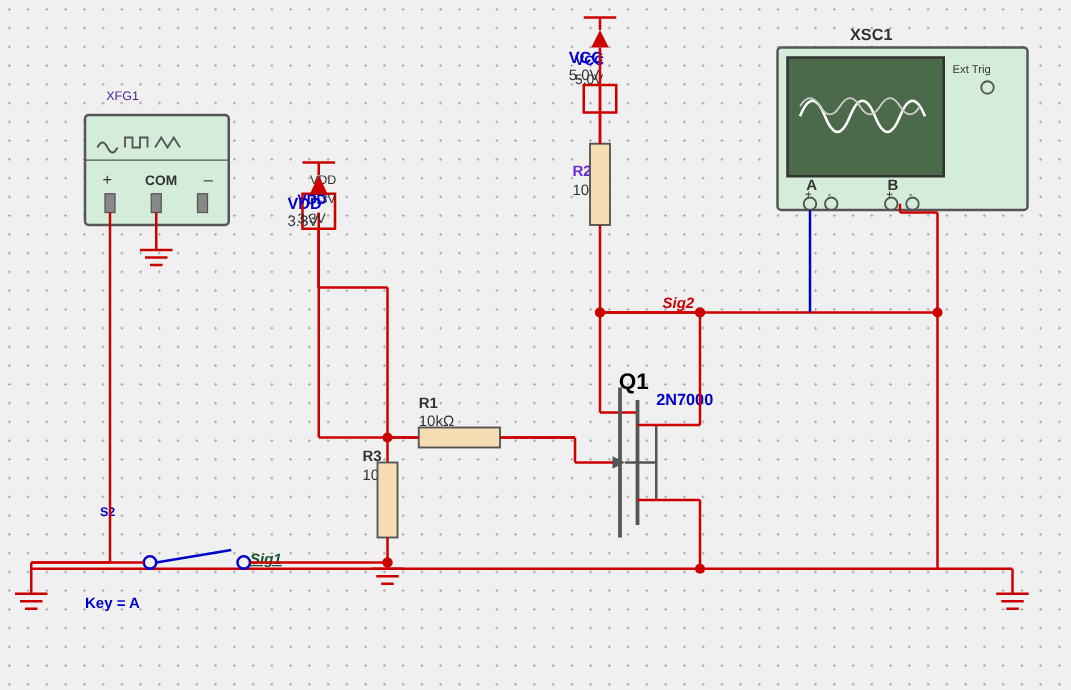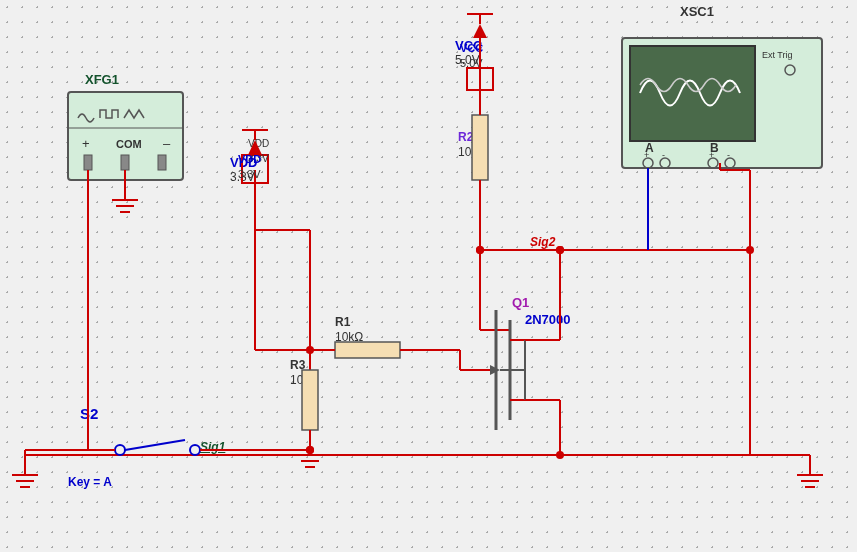--- a/index.html
+++ b/index.html
@@ -10,23 +10,23 @@
       background-image: radial-gradient(circle, #aaa 1px, transparent 1px);
       background-size: 15px 15px;
       position: relative;
       overflow: hidden;
       font-family: Arial, sans-serif;
     }
     .xfg1-label {
       position: absolute;
       left: 85px;
       top: 72px;
-      color: #14532d;
-      font-size: 13px;
-      font-weight: bold;
+      color: #4c1d95;
+      font-size: 10px;
+      font-weight: normal;
     }
 
     
     .vdd-label {
       position: absolute;
       left: 230px;
       top: 155px;
       color: #0000cc;
       font-size: 13px;
       font-weight: bold;
@@ -51,21 +51,21 @@
     .vcc-voltage {
       position: absolute;
       left: 455px;
       top: 53px;
       color: #333;
       font-size: 12px;
     }
     .xsc1-label {
       position: absolute;
       left: 680px;
-      top: 4px;
+      top: 20px;
       color: #333;
       font-size: 13px;
       font-weight: bold;
     }
 
     
     .r1-label {
       position: absolute;
       left: 335px;
       top: 315px;
@@ -112,42 +112,42 @@
       position: absolute;
       left: 290px;
       top: 373px;
       color: #333;
       font-size: 12px;
     }
 
     
     .q1-label {
       position: absolute;
-      left: 512px;
+      left: 495px;
       top: 295px;
-      color: #a21caf;
-      font-size: 13px;
+      color: #000000;
+      font-size: 18px;
       font-weight: bold;
     }
     .q1-type {
       position: absolute;
       left: 525px;
       top: 312px;
       color: #0000cc;
       font-size: 13px;
       font-weight: bold;
     }
 
     
     .s2-label {
       position: absolute;
       left: 80px;
       top: 405px;
       color: #0000cc;
-      font-size: 15px;
+      font-size: 10px;
       font-weight: bold;
     }
     .s2-key {
       position: absolute;
       left: 68px;
       top: 455px;
       color: #0000cc;
       font-size: 12px;
       font-weight: bold;
       margin-top: 20px;

